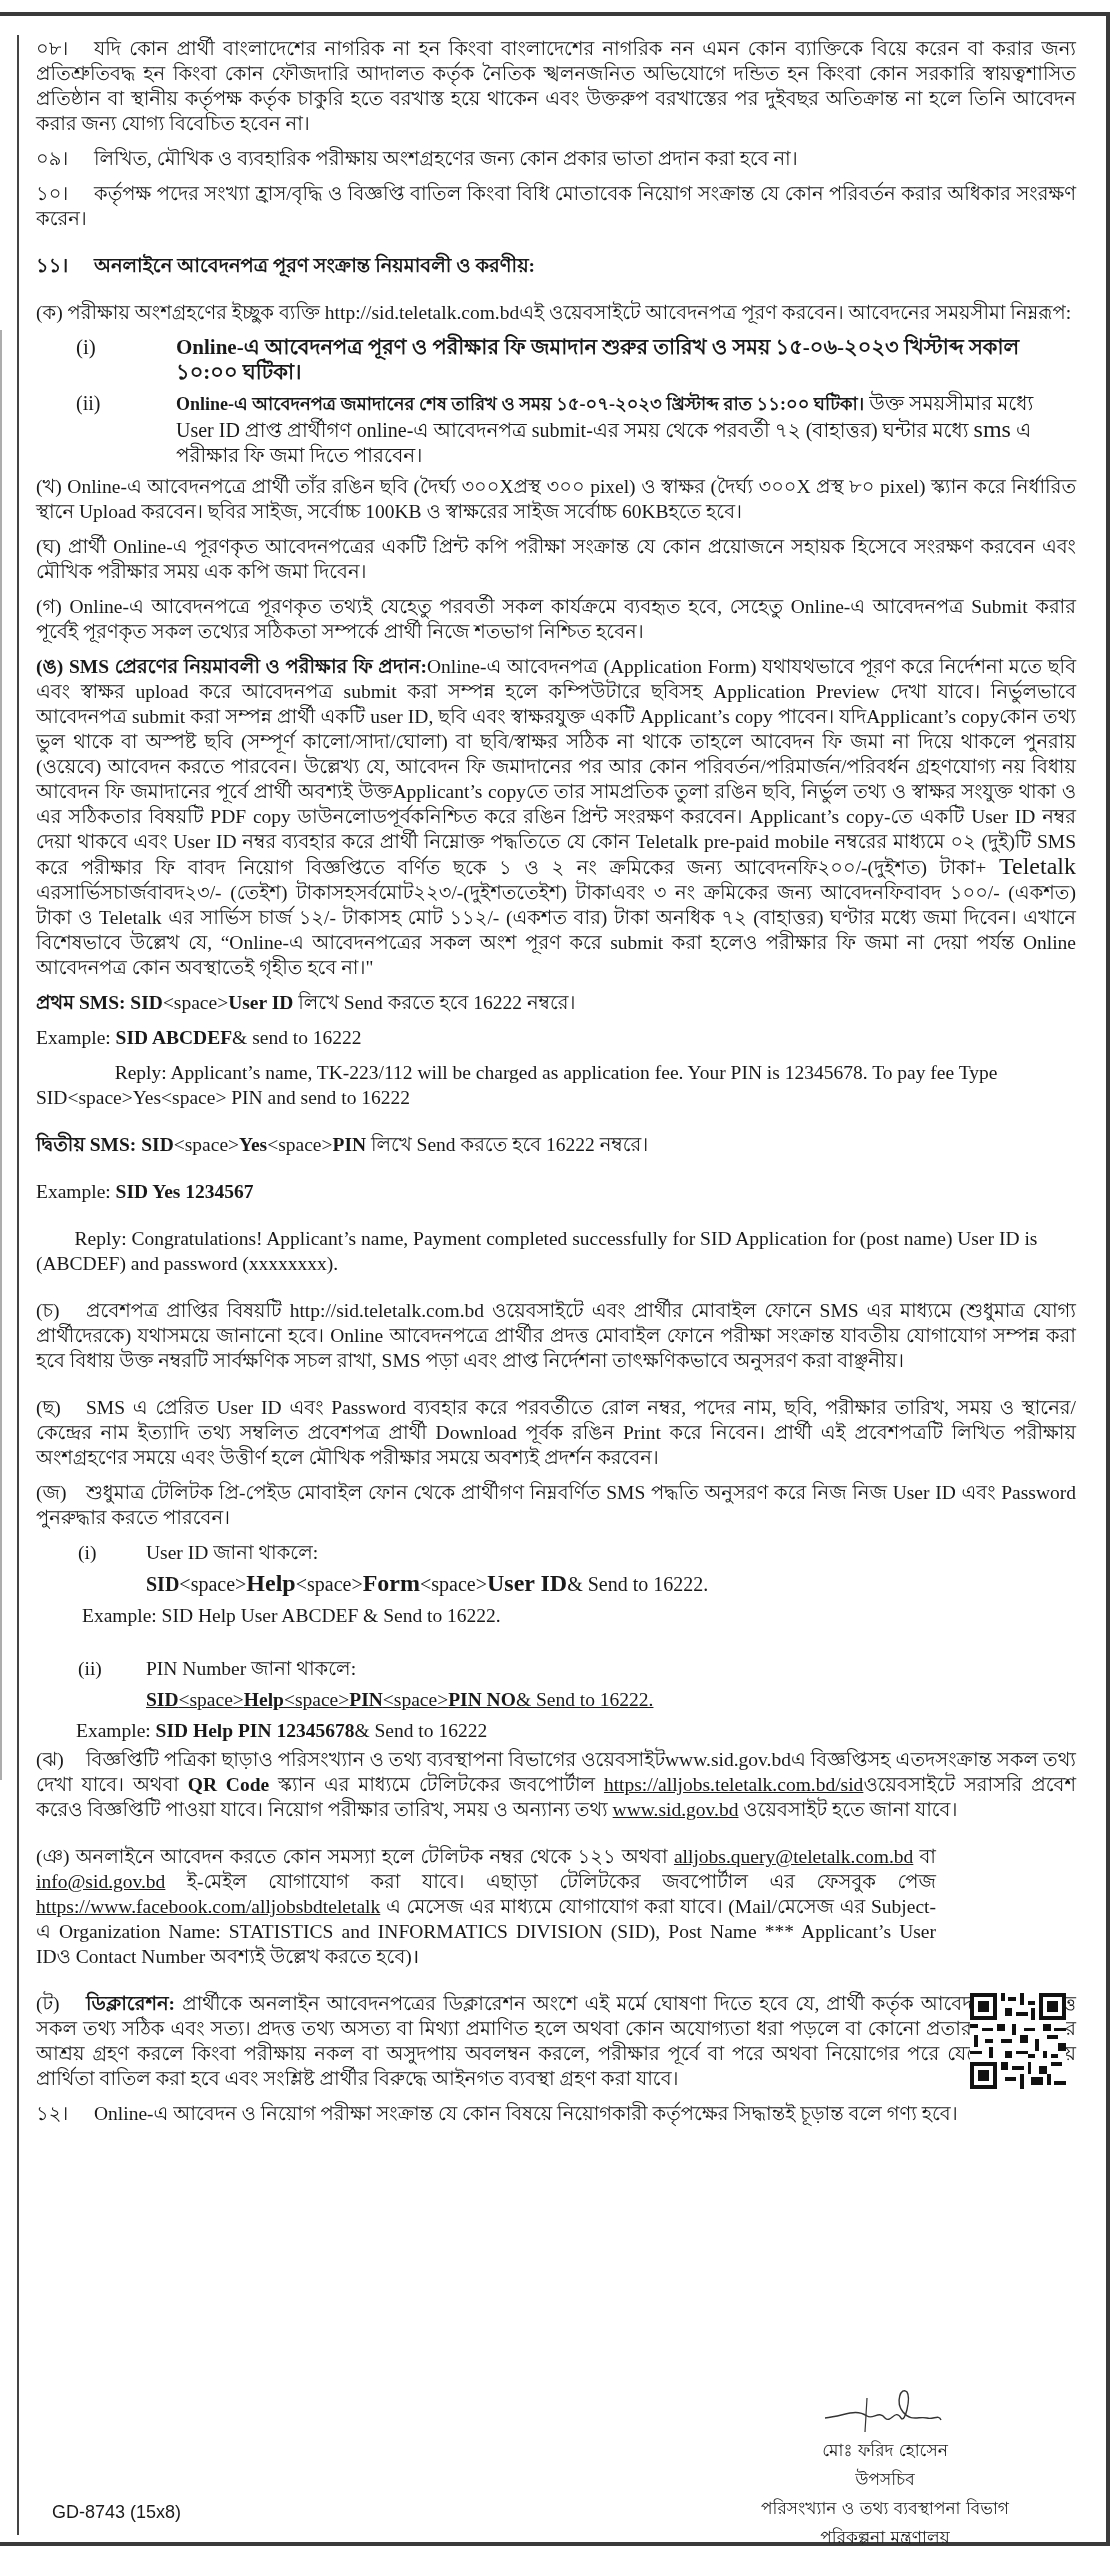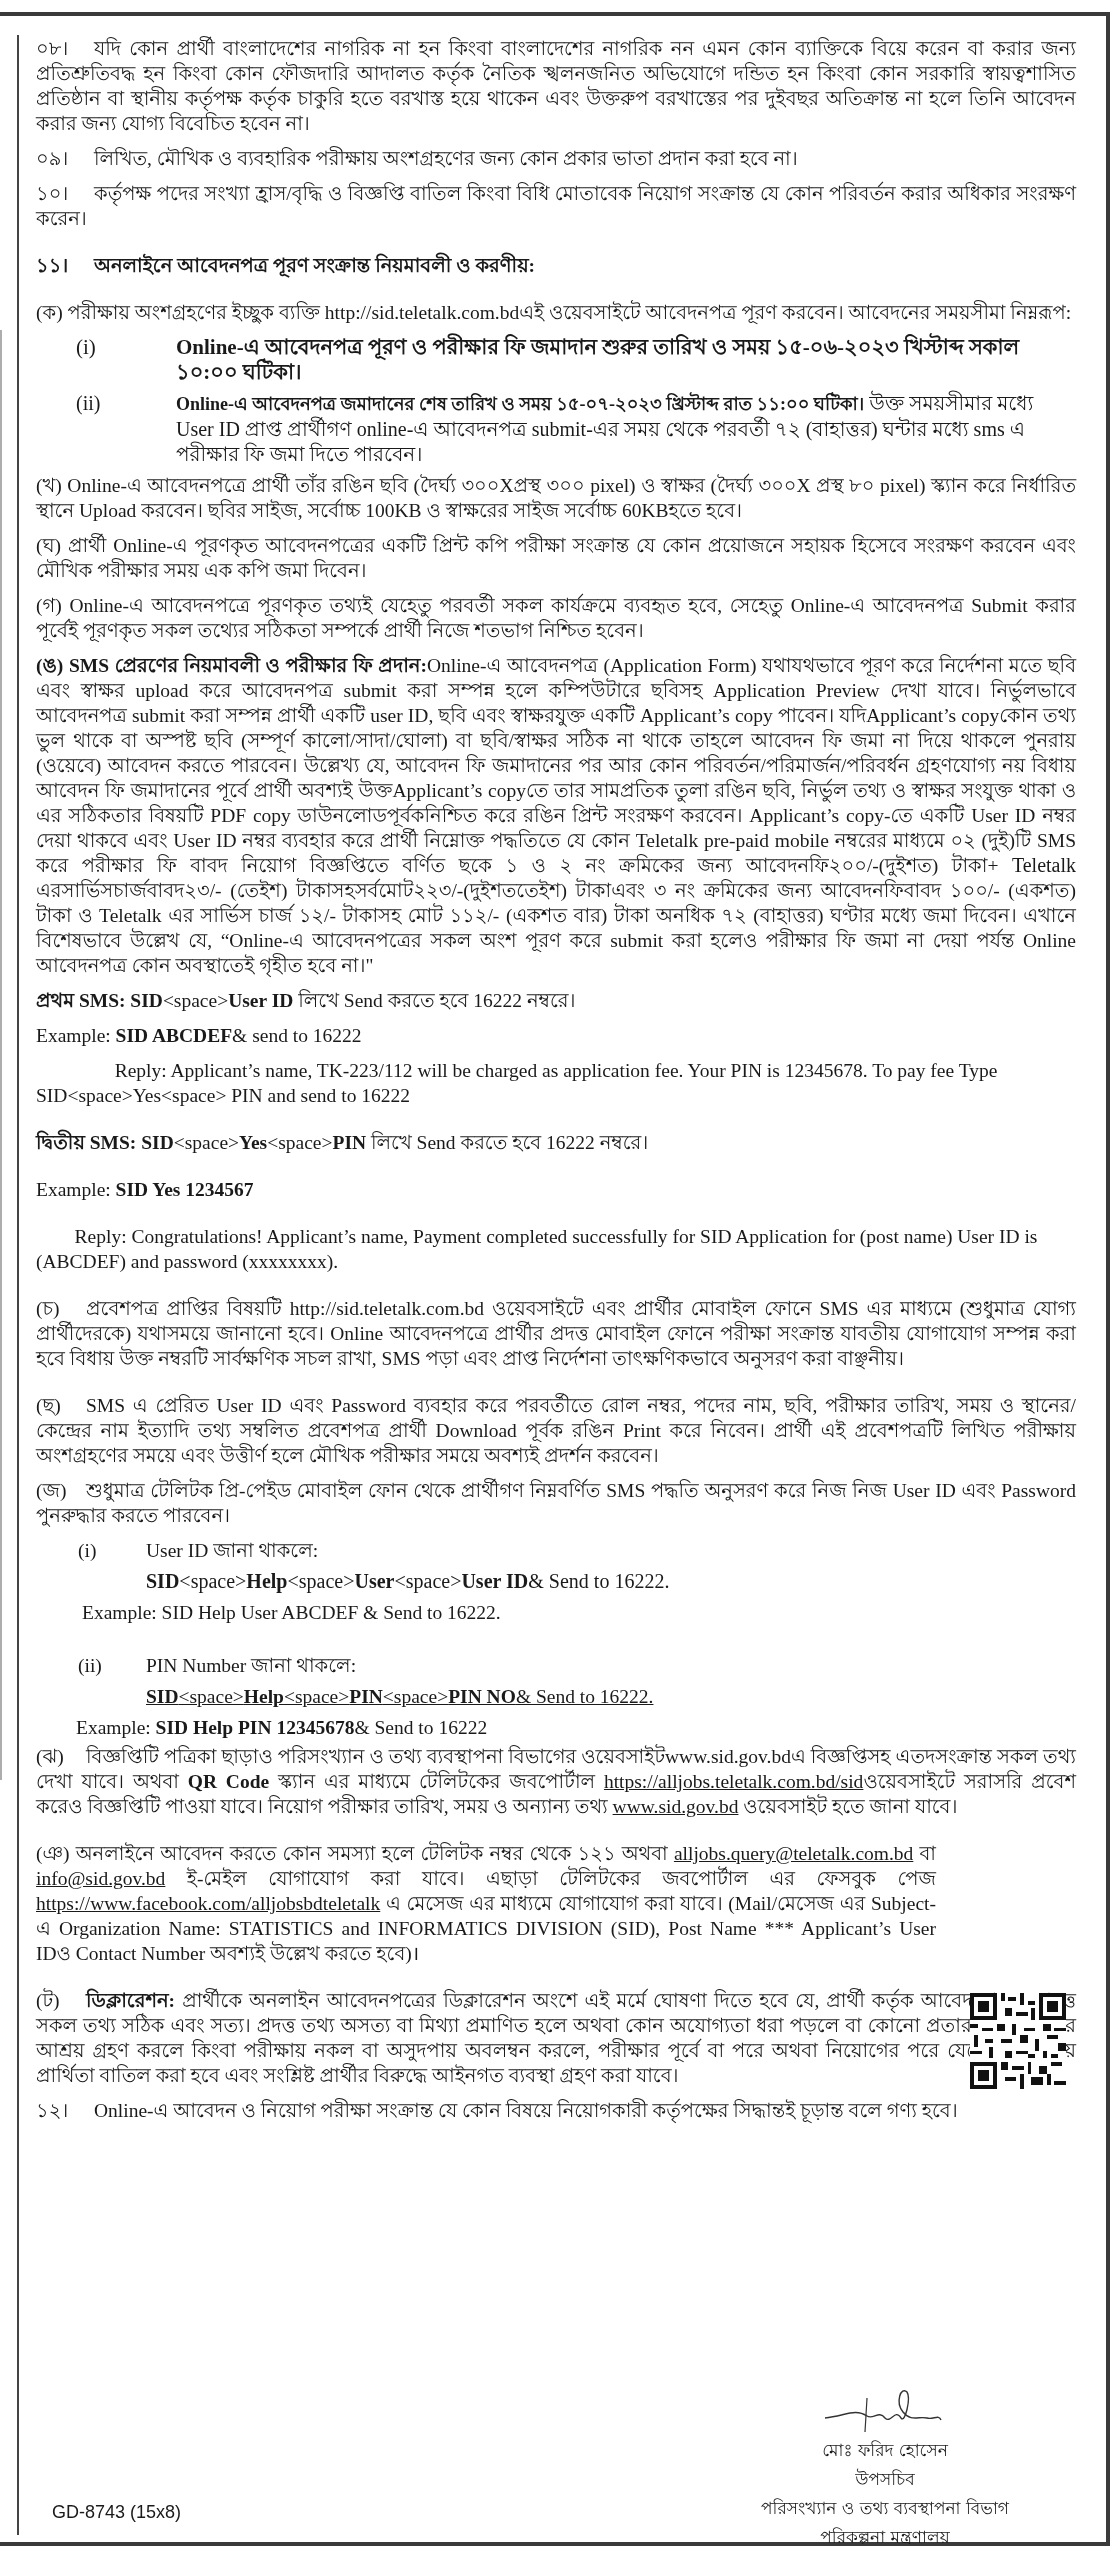--- a/index.html
+++ b/index.html
@@ -13,21 +13,21 @@
   .content { position:absolute; left:36px; top:36px; width:1040px; font-size:19.5px; line-height:25px; }
   .p { margin:0 0 10px 0; text-align:justify; text-align-last:left; }
   .num { display:inline-block; width:58px; }
   .idx { display:inline-block; width:50px; }
   .b { font-weight:bold; }
   .u { text-decoration:underline; }
   .sub { padding-left:52px; text-indent:0; position:relative; margin:4px 0 6px 0; }
   .sub .roman { position:absolute; left:0; top:0; width:60px; font-weight:normal; }
   .sub-i { padding-left:128px; position:relative; margin:6px 0 4px 0; }
   .sub-i .roman { position:absolute; left:68px; top:0; }
-  .bigtxt { font-size:20px; }
+  .bigtxt { font-size:24px; }
   .gap { height:12px; }
   .qr { position:absolute; right:48px; top:1993px; width:96px; height:96px; }
   .with-qr { padding-right:140px; }
   .sig-block { position:absolute; left:720px; top:2388px; width:330px; text-align:center; font-family:"DejaVu Sans", sans-serif; font-size:17px; line-height:29px; }
   .sig-svg { display:block; margin:0 auto; width:140px; height:48px; }
   .gd-code { position:absolute; left:52px; top:2502px; font-family:"Liberation Sans", sans-serif; font-size:18px; }
 </style>
 </head>
 <body>
 
@@ -117,21 +117,21 @@
   </p>
   <p class="p">
     <span class="idx">(জ)</span><span>শুধুমাত্র টেলিটক প্রি-পেইড মোবাইল ফোন থেকে প্রার্থীগণ নিম্নবর্ণিত SMS পদ্ধতি অনুসরণ করে নিজ নিজ User ID এবং Password পুনরুদ্ধার করতে পারবেন।</span>
   </p>
 
   <div class="sub-i" style="padding-left:110px;">
     <span class="roman" style="left:42px;">(i)</span>
     <span>User ID জানা থাকলে:</span>
   </div>
   <div style="padding-left:110px;margin:6px 0;font-size:20px;">
-    <span class="b">SID</span><span>&lt;space&gt;</span><span class="b bigtxt">Help</span><span>&lt;space&gt;</span><span class="b bigtxt">User</span><span>&lt;space&gt;</span><span class="b bigtxt">User ID</span><span>&amp; Send to 16222.</span>
+    <span class="b">SID</span><span>&lt;space&gt;</span><span class="b bigtxt">Help</span><span>&lt;space&gt;</span><span class="b bigtxt">Form</span><span>&lt;space&gt;</span><span class="b bigtxt">User ID</span><span>&amp; Send to 16222.</span>
   </div>
   <p class="p" style="padding-left:46px;">Example: SID Help User ABCDEF &amp; Send to 16222.</p>
 
   <div class="gap"></div>
   <div class="sub-i" style="padding-left:110px;">
     <span class="roman" style="left:42px;">(ii)</span>
     <span>PIN Number জানা থাকলে:</span>
   </div>
   <div style="padding-left:110px;margin:6px 0;text-decoration:underline;">
     <span class="b">SID</span><span>&lt;space&gt;</span><span class="b">Help</span><span>&lt;space&gt;</span><span class="b">PIN</span><span>&lt;space&gt;</span><span class="b">PIN NO</span><span>&amp; Send to 16222.</span>

